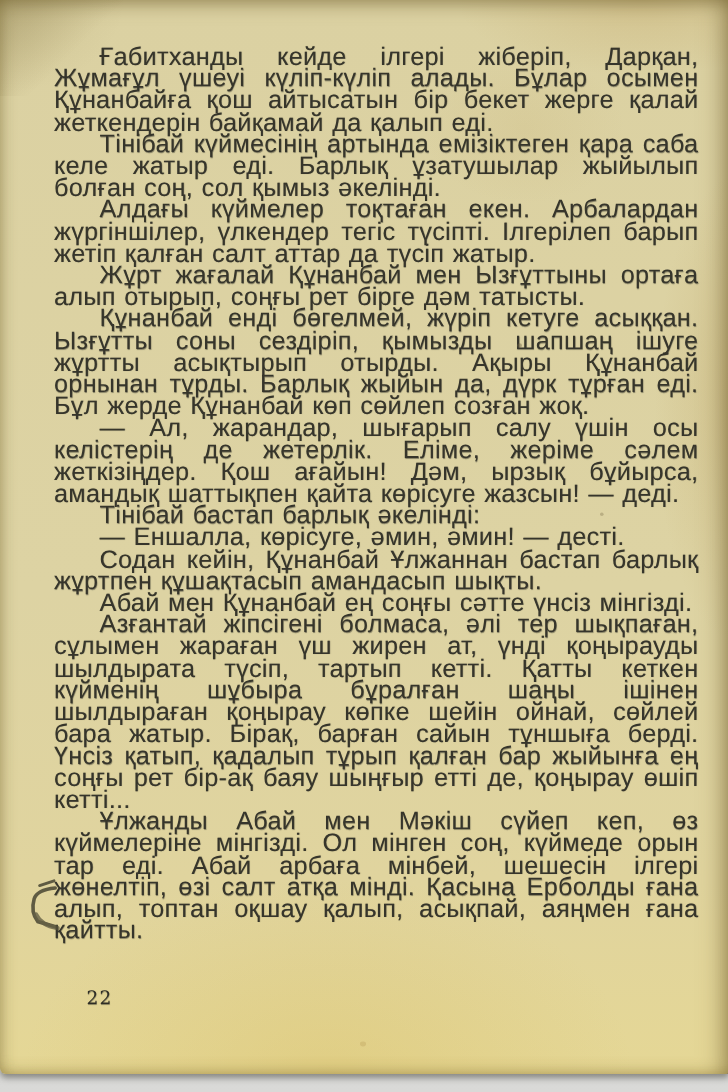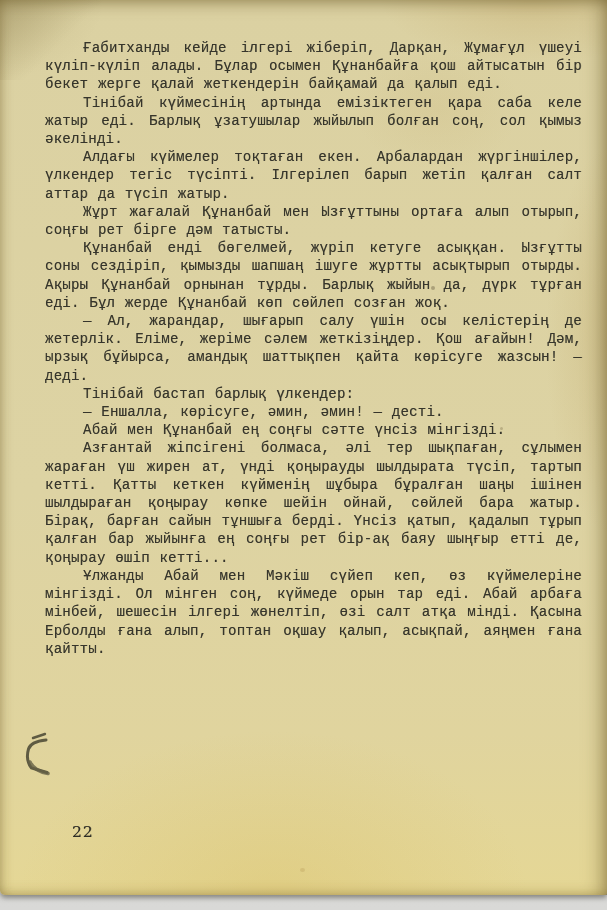--- a/index.html
+++ b/index.html
@@ -52,22 +52,22 @@
     height: 80px;
     pointer-events: none;
     background: linear-gradient(135deg, rgba(118,102,52,0.30) 0%, rgba(118,102,52,0.0) 55%);
   }
   .text-block {
     position: absolute;
     left: 45px;
     top: 39px;
     width: 537px;
     color: #36352b;
-    font-family: Liberation Mono, monospace;
-    font-size: 14px;
+    font-family: Liberation Sans, sans-serif;
+    font-size: 21px;
     line-height: 18.2px;
     letter-spacing: 0.25px;
     word-spacing: 1px;
     text-align: justify;
     text-shadow: 0.3px 0.3px 0.6px rgba(54,53,43,0.50);
   }
   .text-block p {
     margin: 0;
     padding: 0;
     text-indent: 38px;
@@ -108,22 +108,23 @@
 <div class="page">
   <div class="corner-shade"></div>
 
   <div class="text-block">
     <p>Ғабитханды кейде ілгері жіберіп, Дарқан, Жұмағұл үшеуі күліп-күліп алады. Бұлар осымен Құнанбайға қош айтысатын бір бекет жерге қалай жеткендерін байқамай да қалып еді.</p>
     <p>Тінібай күймесінің артында емізіктеген қара саба келе жатыр еді. Барлық ұзатушылар жыйылып болған соң, сол қымыз әкелінді.</p>
     <p>Алдағы күймелер тоқтаған екен. Арбалардан жүргіншілер, үлкендер тегіс түсіпті. Ілгерілеп барып жетіп қалған салт аттар да түсіп жатыр.</p>
     <p>Жұрт жағалай Құнанбай мен Ызғұттыны ортаға алып отырып, соңғы рет бірге дәм татысты.</p>
     <p>Құнанбай енді бөгелмей, жүріп кетуге асыққан. Ызғұтты соны сездіріп, қымызды шапшаң ішуге жұртты асықтырып отырды. Ақыры Құнанбай орнынан тұрды. Барлық жыйын да, дүрк тұрған еді. Бұл жерде Құнанбай көп сөйлеп созған жоқ.</p>
     <p>— Ал, жарандар, шығарып салу үшін осы келістерің де жетерлік. Еліме, жеріме сәлем жеткізіңдер. Қош ағайын! Дәм, ырзық бұйырса, амандық шаттықпен қайта көрісуге жазсын! — деді.</p>
-    <p>Тінібай бастап барлық үлкендер:</p>
+    <p>Тінібай бастап барлық әкелінді:</p>
     <p>— Еншалла, көрісуге, әмин, әмин! — десті.</p>
+    <p>Содан кейін, Құнанбай Ұлжаннан бастап барлық жұртпен құшақтасып амандасып шықты.</p>
     <p>Абай мен Құнанбай ең соңғы сәтте үнсіз мінгізді.</p>
     <p>Азғантай жіпсігені болмаса, әлі тер шықпаған, сұлымен жараған үш жирен ат, үнді қоңырауды шылдырата түсіп, тартып кетті. Қатты кеткен күйменің шұбыра бұралған шаңы ішінен шылдыраған қоңырау көпке шейін ойнай, сөйлей бара жатыр. Бірақ, барған сайын тұншыға берді. Үнсіз қатып, қадалып тұрып қалған бар жыйынға ең соңғы рет бір-ақ баяу шыңғыр етті де, қоңырау өшіп кетті...</p>
     <p>Ұлжанды Абай мен Мәкіш сүйеп кеп, өз күймелеріне мінгізді. Ол мінген соң, күймеде орын тар еді. Абай арбаға мінбей, шешесін ілгері жөнелтіп, өзі салт атқа мінді. Қасына Ерболды ғана алып, топтан оқшау қалып, асықпай, аяңмен ғана қайтты.</p>
   </div>
 
   <svg class="pencil-mark" viewBox="0 0 46 58" xmlns="http://www.w3.org/2000/svg">
     <path d="M36 7 L24 11" fill="none" stroke="#4e4b36" stroke-width="2.4" stroke-linecap="round"></path>
     <path d="M37 13 C27 14 21 17 19.5 22 C17.5 29 18.5 36 22.5 41 L38 45.5" fill="none" stroke="#4e4b36" stroke-width="3" stroke-linecap="round"></path>
     <path d="M21 35 C24 41.5 30.5 45 39 46.5" fill="none" stroke="#55513b" stroke-width="3.6" stroke-linecap="round" opacity="0.8"></path>
   </svg>

